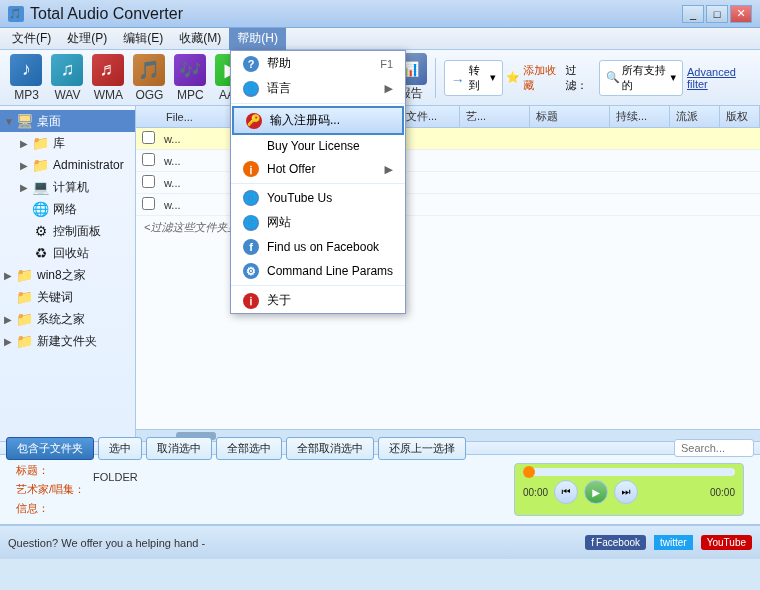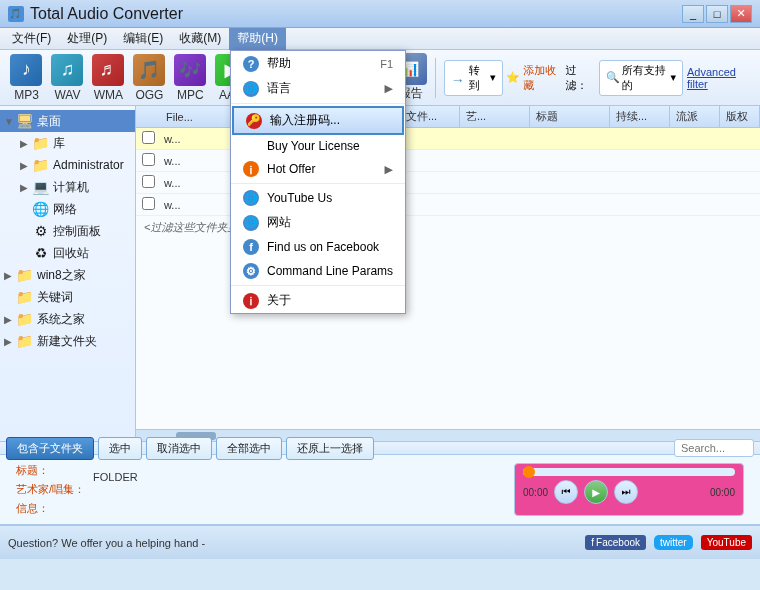--- a/index.html
+++ b/index.html
@@ -313,21 +313,21 @@
     }
     .info-value {
       font-size: 11px;
       color: #333;
     }
 
     
     .player {
       border: 1px solid #aac8e8;
       border-radius: 4px;
-      background: #ec4899;
+      background: #bef264;
       width: 230px;
       padding: 4px 8px;
       margin-left: auto;
     }
     .player-progress {
       height: 8px;
       background: #ddeeff;
       border-radius: 4px;
       margin-bottom: 4px;
       position: relative;
@@ -378,21 +378,21 @@
       color: white;
       padding: 2px 6px;
       border-radius: 3px;
       font-size: 10px;
       display: flex; align-items: center; gap: 2px;
     }
     .tw-badge {
       background: #1da1f2;
       color: white;
       padding: 2px 6px;
-      border-radius: 5px;
+      border-radius: 0;
       font-size: 10px;
     }
     .yt-badge {
       background: #cc0000;
       color: white;
       padding: 2px 6px;
       border-radius: 3px;
       font-size: 10px;
     }
 
@@ -624,20 +624,21 @@
       <div style="width:40px;height:8px;background:#8aaac8;border-radius:3px;margin:0 40px;"></div>
     </div>
   </div>
 </div>
 
 <div class="bottom-toolbar">
   <button class="bottom-btn active">包含子文件夹</button>
   <button class="bottom-btn">选中</button>
   <button class="bottom-btn">取消选中</button>
   <button class="bottom-btn">全部选中</button>
+  <button class="bottom-btn">全部取消选中</button>
   <button class="bottom-btn">还原上一选择</button>
   <input class="search-box" type="text" placeholder="Search..." style="">
 </div>
 
 <div class="info-panel">
   <div style="display:flex;gap:8px;">
     <div class="info-labels">
       <span class="info-label">标题：</span>
       <span class="info-label">艺术家/唱集：</span>
       <span class="info-label">信息：</span>

